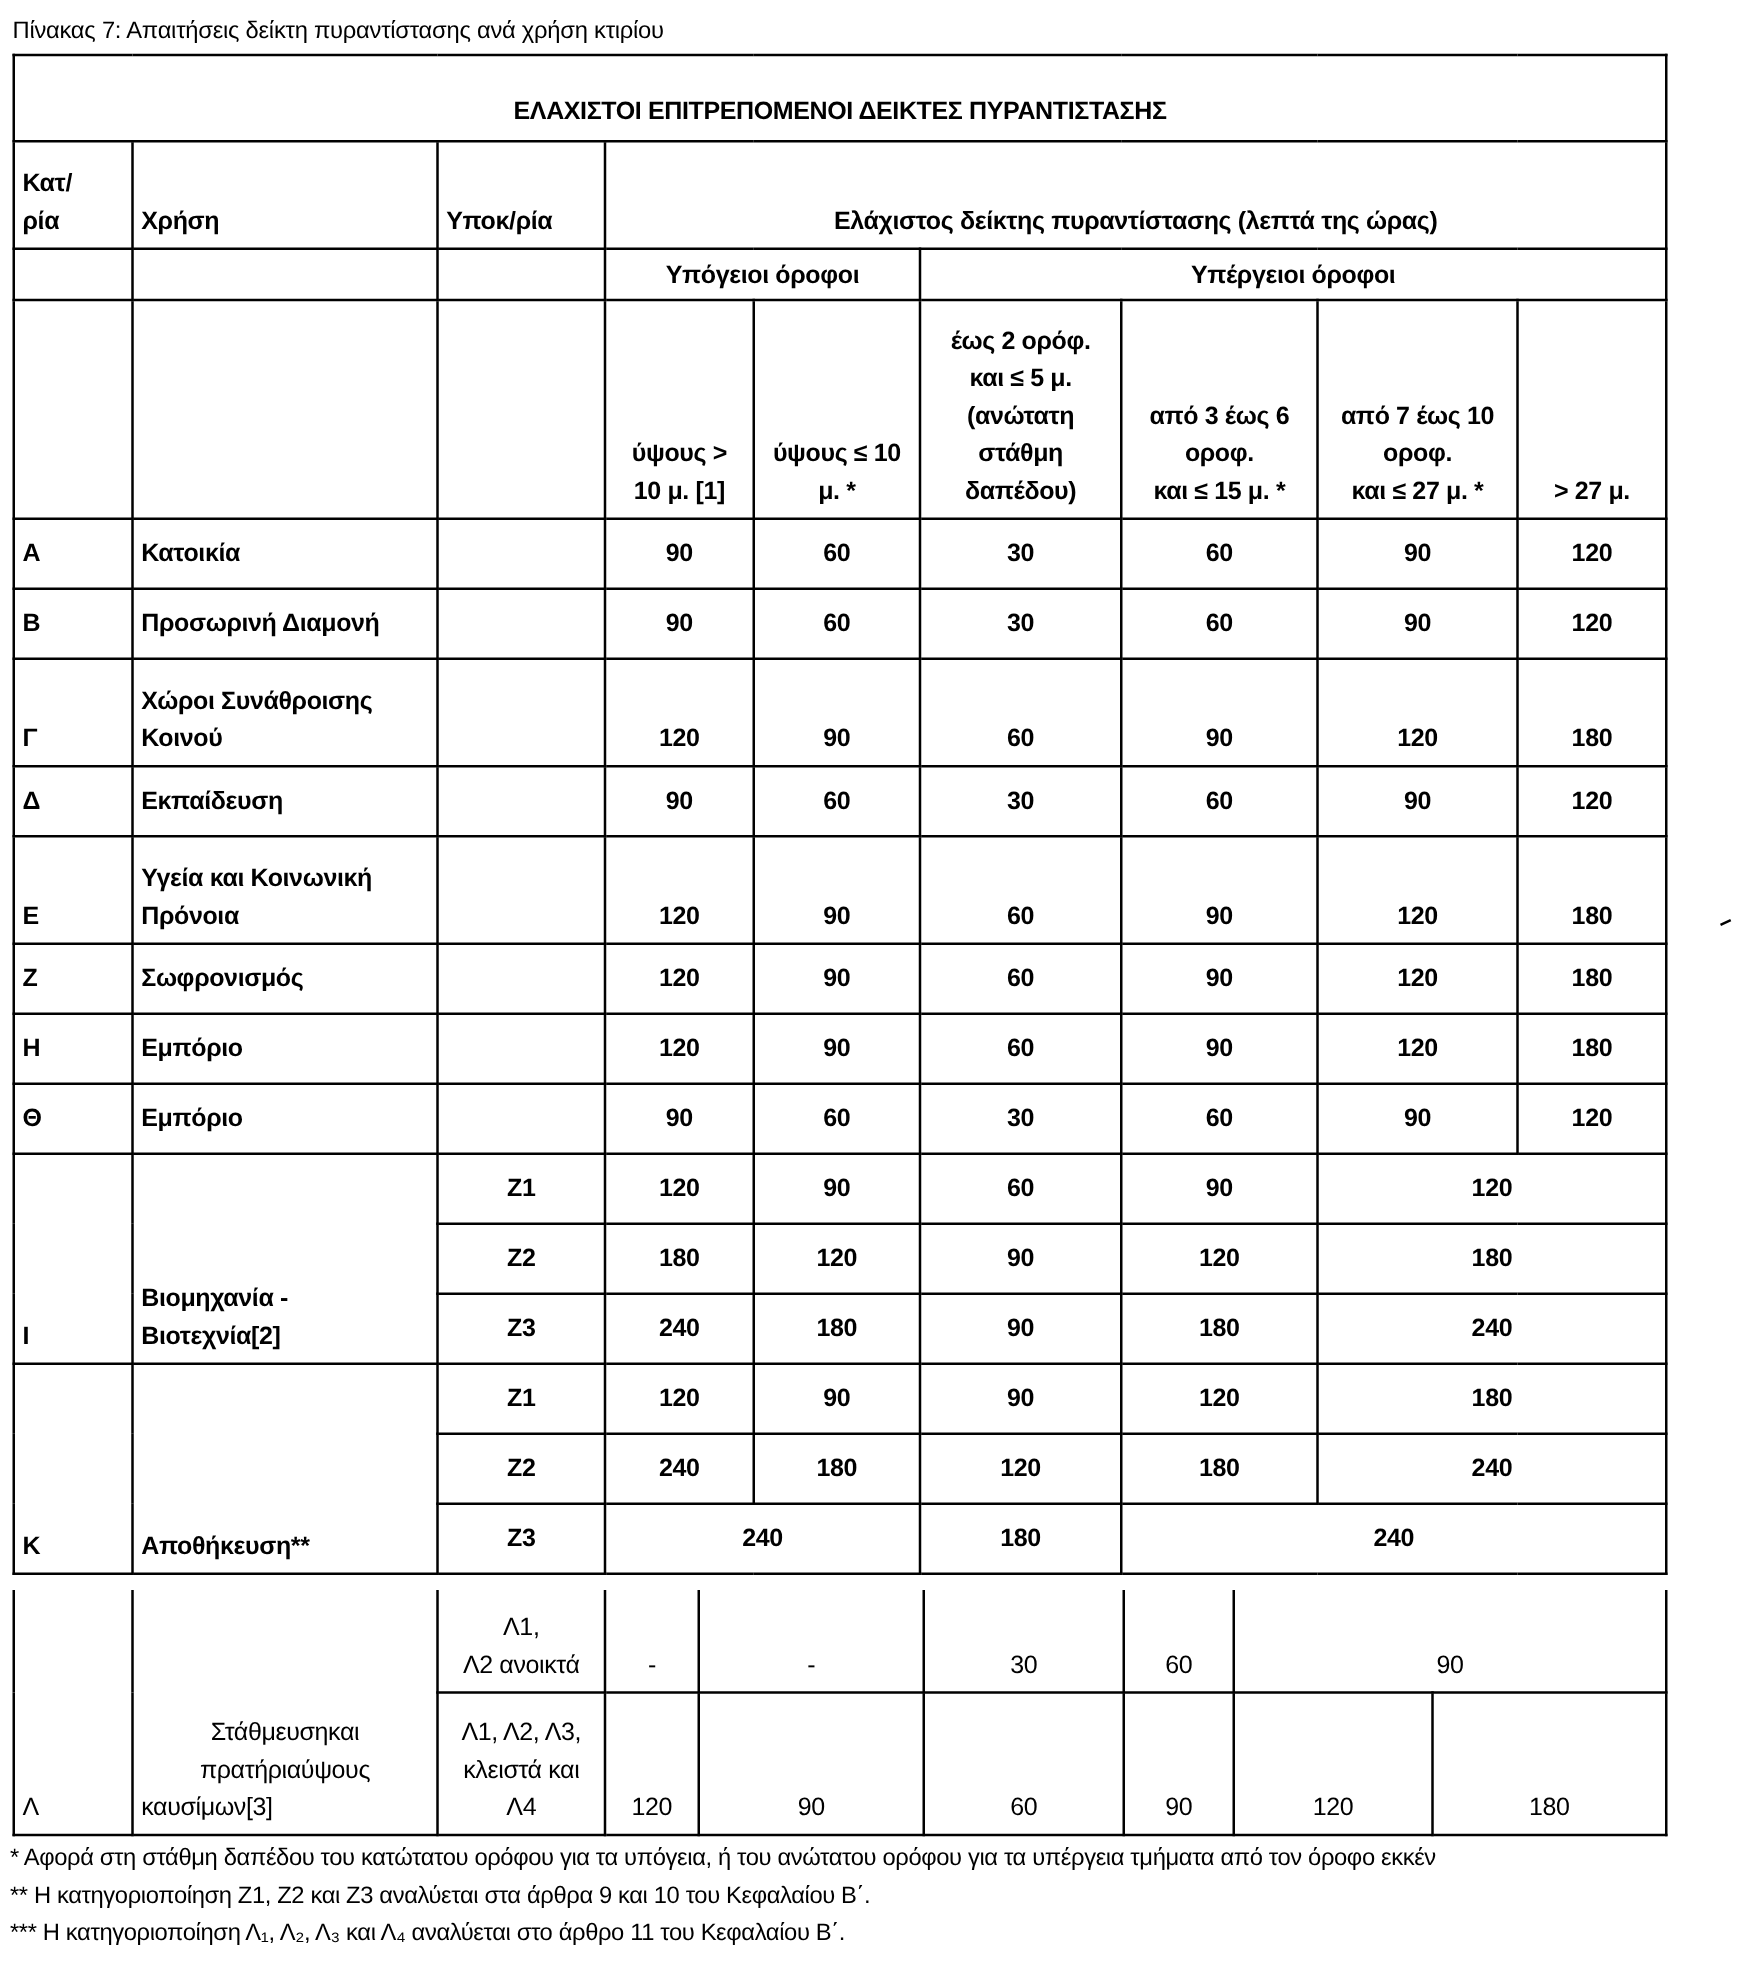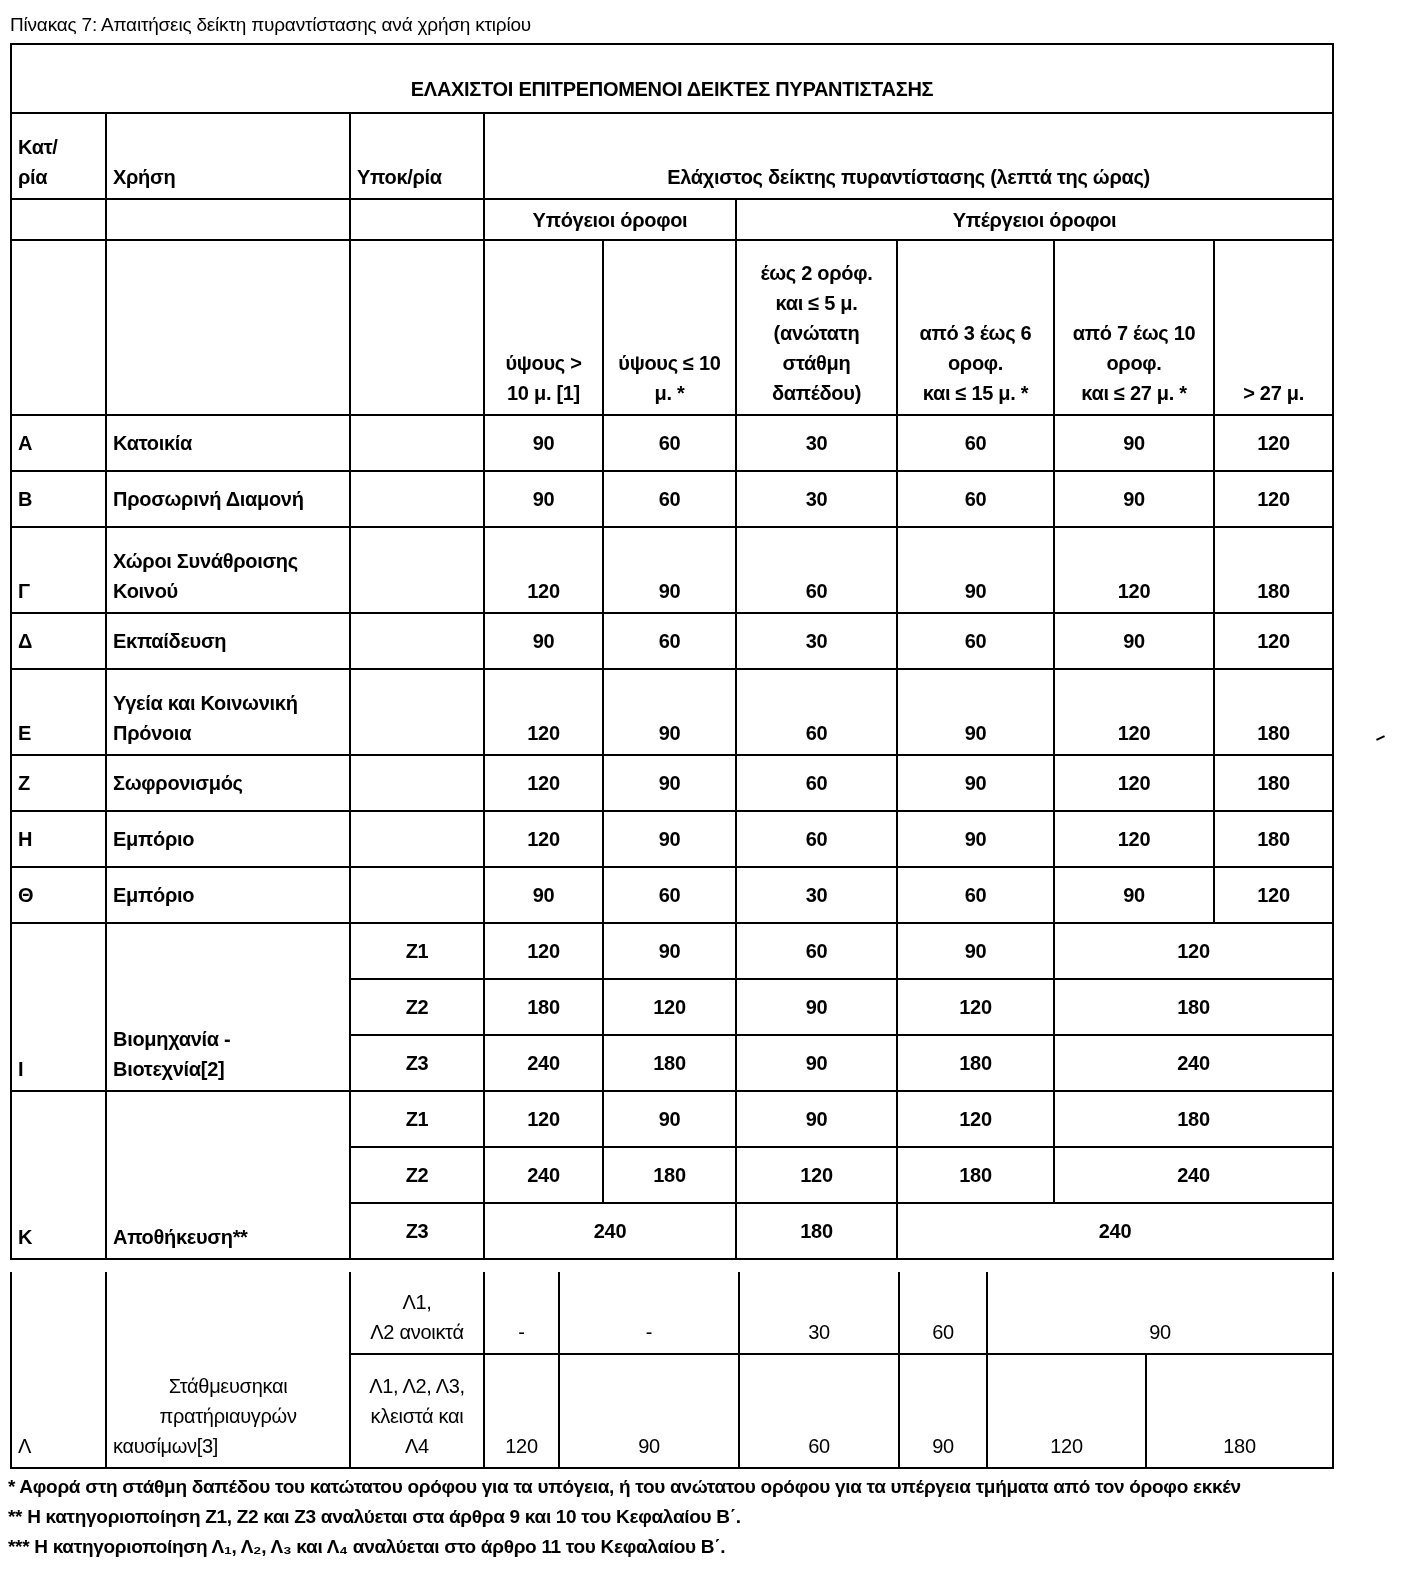--- a/index.html
+++ b/index.html
@@ -27,21 +27,21 @@
   .vm { vertical-align: middle; }
   .hdr-title { text-align: center; vertical-align: bottom; padding-bottom: 8px; }
   .justify-line { display: flex; justify-content: center; }
   #main { left: 10px; top: 43px; width: 1322px; font-weight: bold; }
   #lambda { left: 10px; top: 1272px; width: 1322px; }
   #lambda td { border-top: none; }
   .notes {
     position: absolute; left: 8px; top: 1472px; font-size: 19px; line-height: 29px;
     white-space: nowrap; letter-spacing: -0.3px;
   }
-  .notes div { height: 30px; font-weight: bold; }
+  .notes div { height: 30px; }
   .stray-mark {
     position: absolute; left: 1376px; top: 737px; width: 9px; height: 2px;
     background: #000; transform: rotate(-25deg);
   }
 </style>
 </head>
 <body>
 
 <div class="caption">Πίνακας 7: Απαιτήσεις δείκτη πυραντίστασης ανά χρήση κτιρίου</div>
 
@@ -277,21 +277,21 @@
   <tbody>
       <tr style="height:82px">
     <td rowspan="2" class="l vb">Λ</td>
     <td rowspan="2" class="l vb">
       <div class="justify-line">
             <span>Στάθμευση</span>
             <span>και</span>
           </div>
       <div class="justify-line">
             <span>πρατήρια</span>
-            <span>υγρών</span>
+            <span>ύψους</span>
           </div>
       <div>καυσίμων[3]</div>
     </td>
     <td class="c vb">
       <div>Λ1,</div>
       <div>Λ2 ανοικτά</div>
     </td>
     <td class="c vb">-</td>
     <td class="c vb">-</td>
     <td class="c vb">30</td>

